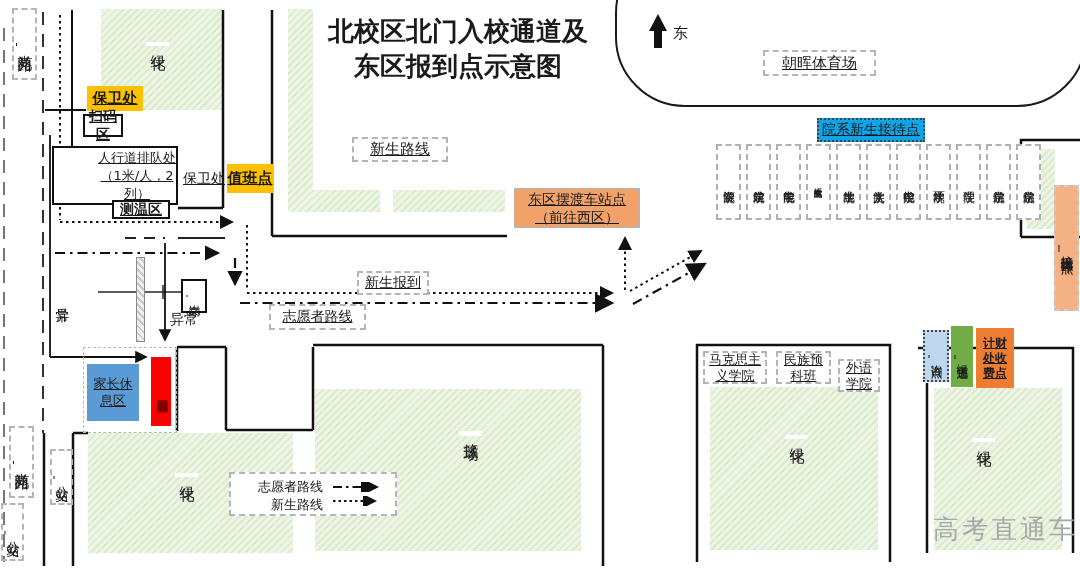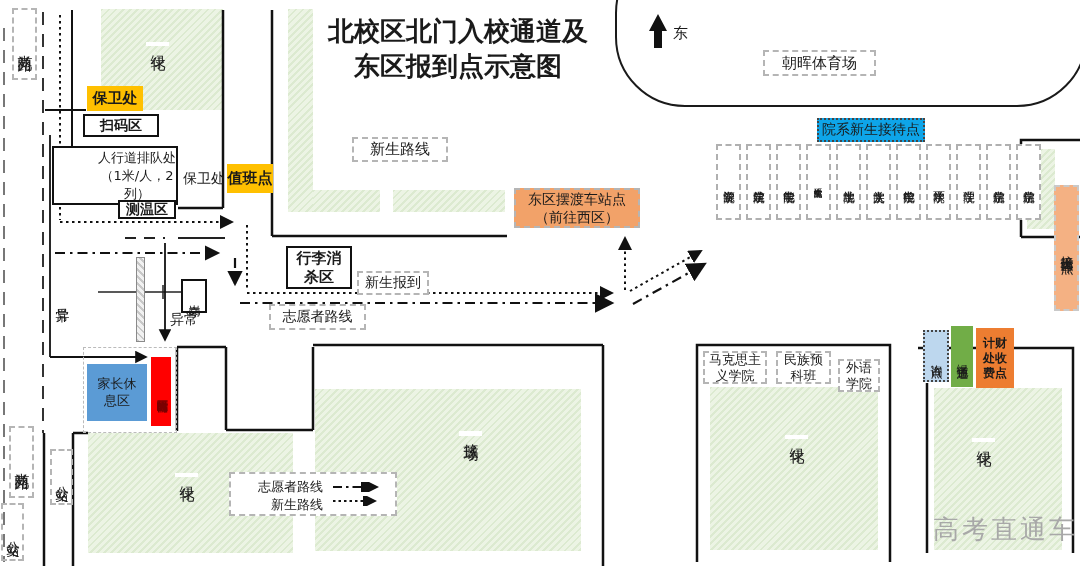--- a/index.html
+++ b/index.html
@@ -1,20 +1,20 @@
 <!DOCTYPE html>
 <html><head>
 <meta charset="utf-8">
 <style>
   html,body{margin:0;padding:0;background:#fff;}
   #canvas{position:relative;width:1080px;height:570px;overflow:hidden;background:#fff;
           font-family:"DejaVu Sans",sans-serif;color:#1a1a1a;}
   .abs{position:absolute;box-sizing:border-box;}
   .vtext{writing-mode:vertical-rl;text-orientation:upright;letter-spacing:1px;}
-  .ctr{display:flex;align-items:center;justify-content:center;text-align:center;}
+  .ctr{display:flex;align-items:center;justify-content:center;text-align:center;text-decoration:underline;}
   .green{background-color:#ecf4e4;
          background-image:repeating-linear-gradient(135deg,#dcead0 0 2px,rgba(0,0,0,0) 2px 5px);
          z-index:1;}
   .lineslayer{z-index:2;pointer-events:none;}
   .lbl{z-index:3;}
   .whitebg{background:#fff;padding:1px 2px;}
   .dash-box{border:2px dashed #b5b5b5;background:#fff;}
   .dash-box-nobg{border:2px dashed #b5b5b5;}
   .dot-box{border:2px dotted #444;background:#0ea5e9;}
   .solid-box{border:2px solid #111;background:#fff;font-weight:700;}
@@ -103,47 +103,46 @@
     <div>北校区北门入校通道及</div>
     <div>东区报到点示意图</div>
   </div>
 
   <div class="abs lbl dash-box-nobg ctr vtext f15" style="left:12px;top:8px;width:25px;height:72px;">尚苑路</div>
   <div class="abs lbl dash-box-nobg ctr vtext f15" style="left:9px;top:426px;width:25px;height:72px;">尚苑路</div>
   <div class="abs lbl dash-box-nobg ctr vtext f13" style="left:50px;top:449px;width:23px;height:56px;">公交站</div>
   <div class="abs lbl dash-box-nobg ctr vtext f13" style="left:1px;top:503px;width:23px;height:58px;">公交站</div>
 
   <div class="abs lbl yellow ctr f15" style="left:87px;top:86px;width:56px;height:25px;">保卫处</div>
-  <div class="abs lbl solid-box ctr f14" style="left:83px;top:114px;width:76px;height:23px;">扫码区</div>
+  <div class="abs lbl solid-box ctr f14" style="left:83px;top:114px;width:40px;height:23px;">扫码区</div>
   <div class="abs lbl solid-box ctr f13" style="left:52px;top:146px;width:126px;height:59px;font-weight:400;padding-left:44px;">
     <div>
       <div>人行道排队处</div>
       <div>（1米/人，2列）</div>
     </div>
   </div>
-  <div class="abs lbl solid-box ctr f14" style="left:118px;top:200px;width:58px;height:19px;">测温区</div>
+  <div class="abs lbl solid-box ctr f14" style="left:112px;top:200px;width:58px;height:19px;">测温区</div>
   <div class="abs lbl ctr f14" style="left:181px;top:169px;width:46px;height:20px;">保卫处</div>
   <div class="abs lbl yellow ctr f15" style="left:227px;top:164px;width:46px;height:29px;">值班点</div>
   <div class="abs lbl pillar" style="left:136px;top:257px;width:9px;height:85px;z-index:3;"></div>
   <div class="abs lbl solid-box ctr vtext f12" style="left:181px;top:279px;width:26px;height:34px;font-weight:400;">岗亭</div>
   <div class="abs lbl vtext f14" style="left:54px;top:297px;">异常</div>
   <div class="abs lbl f14" style="left:170px;top:311px;">异常</div>
 
-  <div class="abs lbl solid-box ctr f15" style="left:286px;top:246px;width:66px;height:43px;line-height:1.25;padding:0 8px;">行李消杀区</div>
   <div class="abs lbl dash-box ctr f14" style="left:357px;top:271px;width:72px;height:24px;">新生报到</div>
   <div class="abs lbl dash-box ctr f14" style="left:269px;top:304px;width:97px;height:26px;">志愿者路线</div>
   <div class="abs lbl ctr f14" style="left:514px;top:188px;width:126px;height:40px;background:#F2A269;border:2px dashed #b5b5b5;line-height:1.3;">
     <div>
       <div>东区摆渡车站点</div>
       <div>（前往西区）</div>
     </div>
   </div>
 
   <div class="abs lbl" style="left:83px;top:347px;width:94px;height:86px;border:1.5px dashed #bbb;z-index:2;"></div>
-  <div class="abs lbl ctr f13" style="left:87px;top:364px;width:60px;height:57px;background:#5B9BD5;line-height:1.3;word-break:break-all;padding:2px 6px;">家长休息区</div>
+  <div class="abs lbl ctr f13" style="left:87px;top:364px;width:52px;height:57px;background:#5B9BD5;line-height:1.3;word-break:break-all;padding:2px 6px;">家长休息区</div>
   <div class="abs lbl ctr vtext f11" style="left:151px;top:357px;width:20px;height:69px;background:#FF0000;color:#7a0000;font-weight:700;letter-spacing:0;">临时隔离区</div>
 
   <div class="abs lbl dash-box ctr f15" style="left:352px;top:137px;width:96px;height:25px;">新生路线</div>
   <div class="abs lbl vtext whitebg f15" style="left:146px;top:42px;z-index:3;">绿化</div>
   <div class="abs lbl vtext whitebg f15" style="left:175px;top:473px;z-index:3;">绿化</div>
   <div class="abs lbl vtext whitebg f15" style="left:459px;top:431px;z-index:3;">篮球场</div>
   <div class="abs lbl vtext whitebg f15" style="left:785px;top:435px;z-index:3;">绿化</div>
   <div class="abs lbl vtext whitebg f15" style="left:972px;top:438px;z-index:3;">绿化</div>
 
   <div class="abs lbl dash-box" style="left:229px;top:472px;width:168px;height:44px;padding:4px 8px;font-size:13px;">

